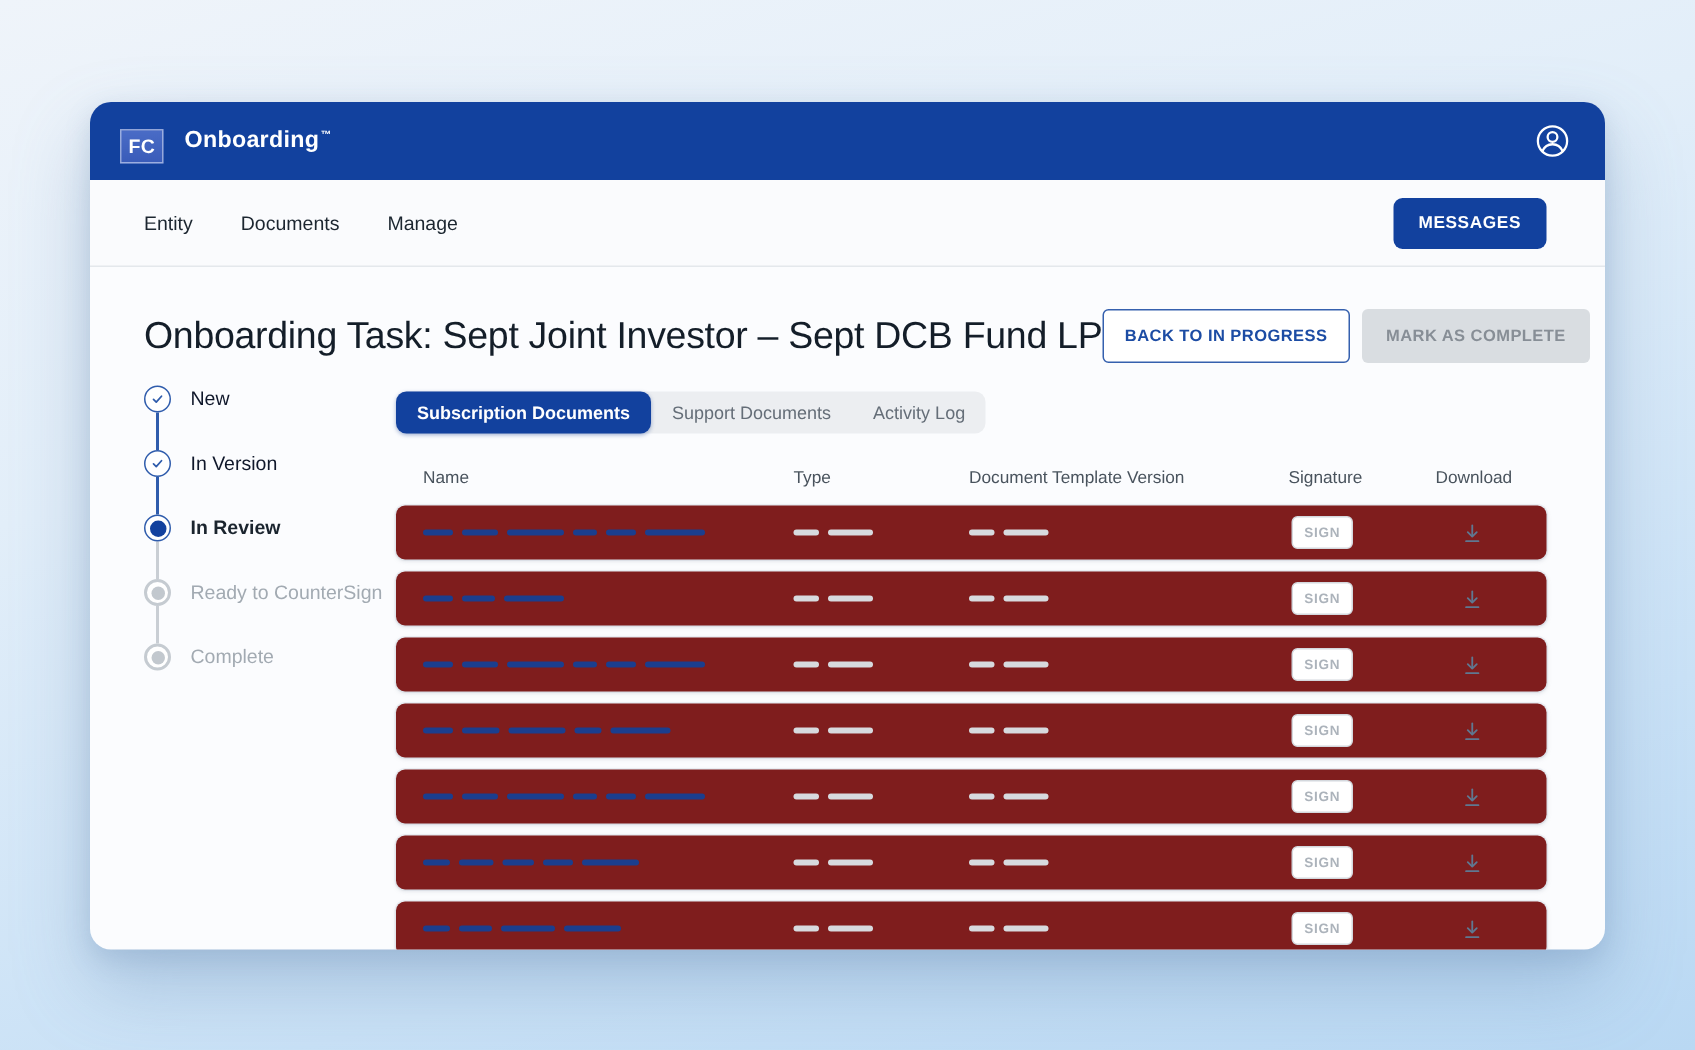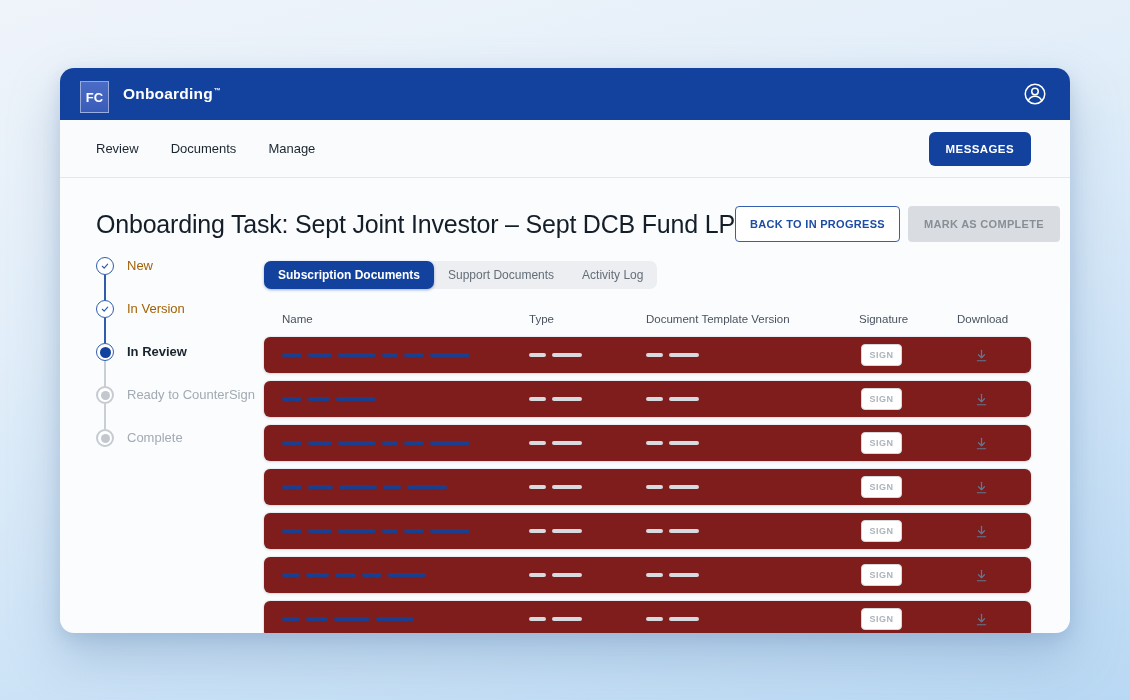--- a/index.html
+++ b/index.html
@@ -13,21 +13,21 @@
     position:absolute; left:60px; top:68px; width:1010px; height:565px;
     background:#FBFCFE; border-radius:14px; overflow:hidden;
     box-shadow:0 24px 50px rgba(110,145,185,.38), 0 6px 16px rgba(110,145,185,.25);
   }
   
   .app-header {
     height:52px; background:var(--header-blue,#12419E);
     display:flex; align-items:center; padding:0 22px 0 20px;
   }
   .logo-tile {
-    width:29px; height:32px; border-radius:0;
+    width:29px; height:23px; border-radius:0;
     background:linear-gradient(180deg,#4A6CC6,#3A5CB9);
     border:1px solid rgba(255,255,255,.45);
     display:flex; align-items:center; justify-content:center;
     color:#fff; font-weight:bold; font-size:13px; letter-spacing:.2px;margin-top:6px;
   }
   .app-name { color:#fff; font-weight:bold; font-size:15.5px; margin-left:14px; letter-spacing:.2px; }
   .app-name sup { font-size:7px; vertical-align:super; margin-left:1px; }
   .hdr-spacer { flex:1; }
   .profile-btn { background:none; border:none; cursor:pointer; display:flex; padding:0; }
   
@@ -64,21 +64,21 @@
   .step { position:relative; height:43px; display:flex; align-items:flex-start; }
   .step .bullet {
     width:18px; height:18px; border-radius:50%; background:#fff; flex-shrink:0;
     display:flex; align-items:center; justify-content:center; position:relative; z-index:1;
   }
   .step.done .bullet    { border:1.5px solid #2F5CAC; }
   .step.current .bullet { border:1.5px solid #2F5CAC; }
   .step.current .bullet::after { content:""; width:11px; height:11px; border-radius:50%; background:var(--primary,#12419E); }
   .step.pending .bullet { border:2px solid #C5CBD1; }
   .step.pending .bullet::after { content:""; width:9px; height:9px; border-radius:50%; background:#C2C8CE; }
-  .step .lbl { margin-left:13px; font-size:13px; color:#a16207; line-height:18px; white-space:nowrap; }
+  .step .lbl { margin-left:13px; font-size:13px; color:#0f172a; line-height:18px; white-space:nowrap; }
   .step.current .lbl { font-weight:bold; color:#1A242E; }
   .step.pending .lbl { color:#A2AAB2; }
   .step .connector { position:absolute; left:8px; top:18px; width:2px; height:25px; background:#C9CED4; }
   .step .connector.blue { background:#2F5CAC; }
   
   .tabs { display:inline-flex; background:#ECEEF1; border-radius:7px; align-items:stretch; height:28px; }
   .tab { border:none; background:none; font-family:inherit; font-size:12px; color:#656E78; padding:0 14px; cursor:pointer; border-radius:7px; white-space:nowrap; }
   .tab.active { background:var(--primary,#12419E); color:#fff; font-weight:bold; box-shadow:0 1px 3px rgba(20,60,140,.4); }
   
   .table-area { flex:1; min-width:0; }
@@ -116,21 +116,21 @@
       <svg width="26" height="26" viewBox="0 0 24 24" fill="none" stroke="#fff" stroke-width="1.4">
         <circle cx="12" cy="12" r="9"></circle>
         <circle cx="12" cy="9.6" r="3"></circle>
         <path d="M5.8 18.2c1.3-3 3.6-4.2 6.2-4.2s4.9 1.2 6.2 4.2"></path>
       </svg>
     </button>
   </header>
 
   <nav class="nav-bar">
     <div class="nav-links" id="nav-links">
-        <a>Review</a>
+        <a>Entity</a>
         <a>Documents</a>
         <a>Manage</a>
       </div>
     <button class="messages-btn">MESSAGES</button>
   </nav>
 
   <main class="content">
     <div class="title-row">
       <h1>Onboarding Task: Sept Joint Investor – Sept DCB Fund LP</h1>
       <div class="actions">

